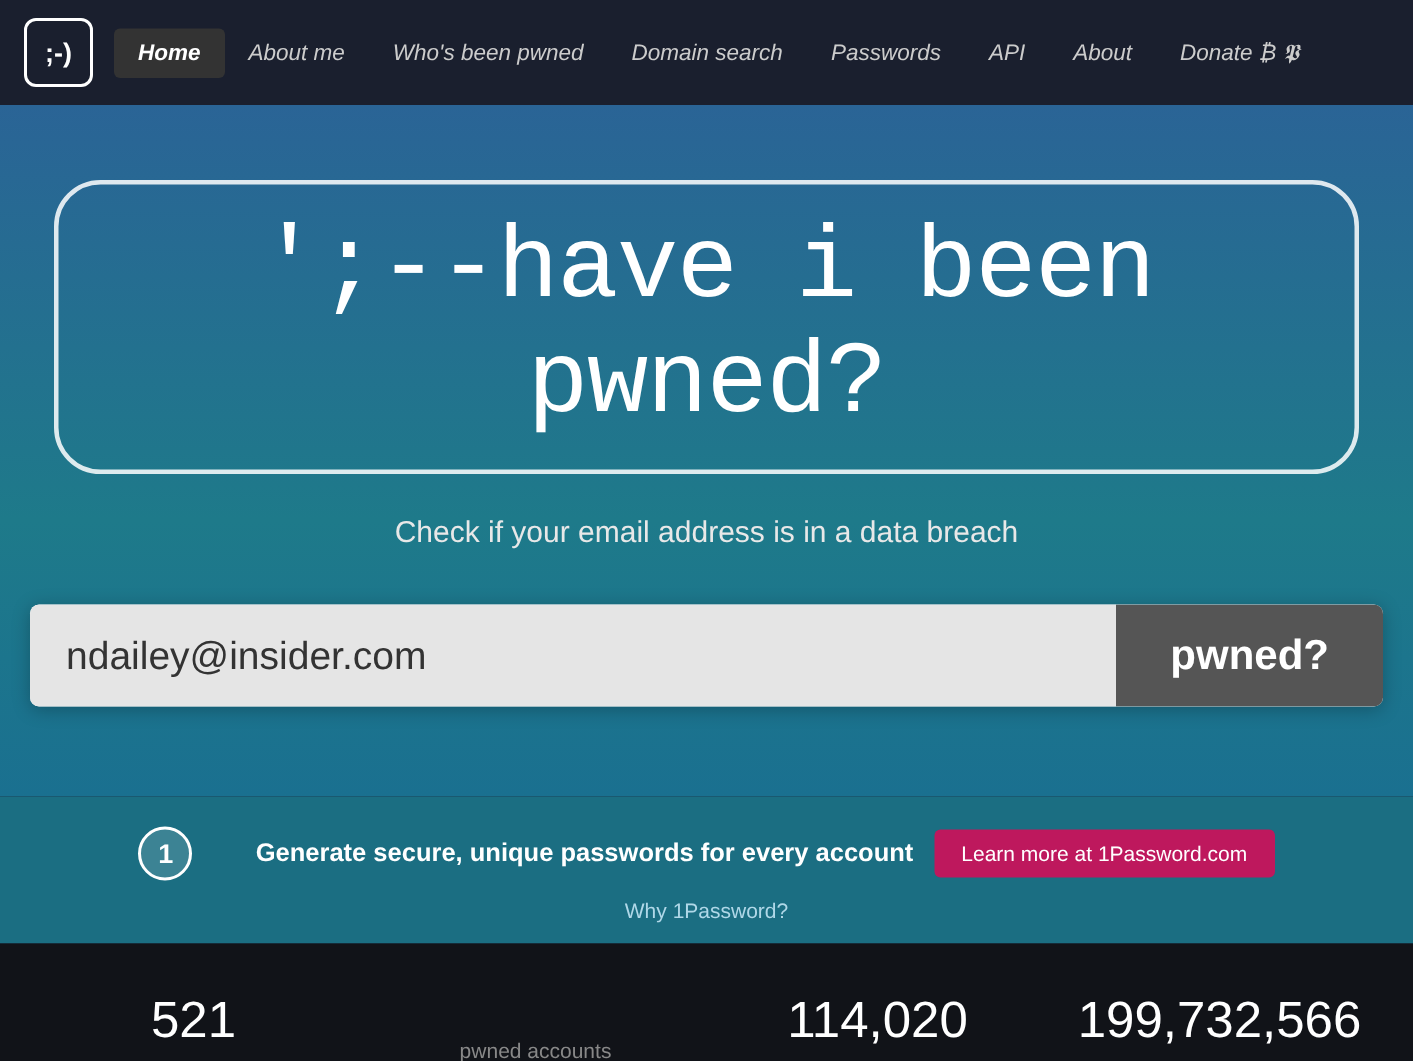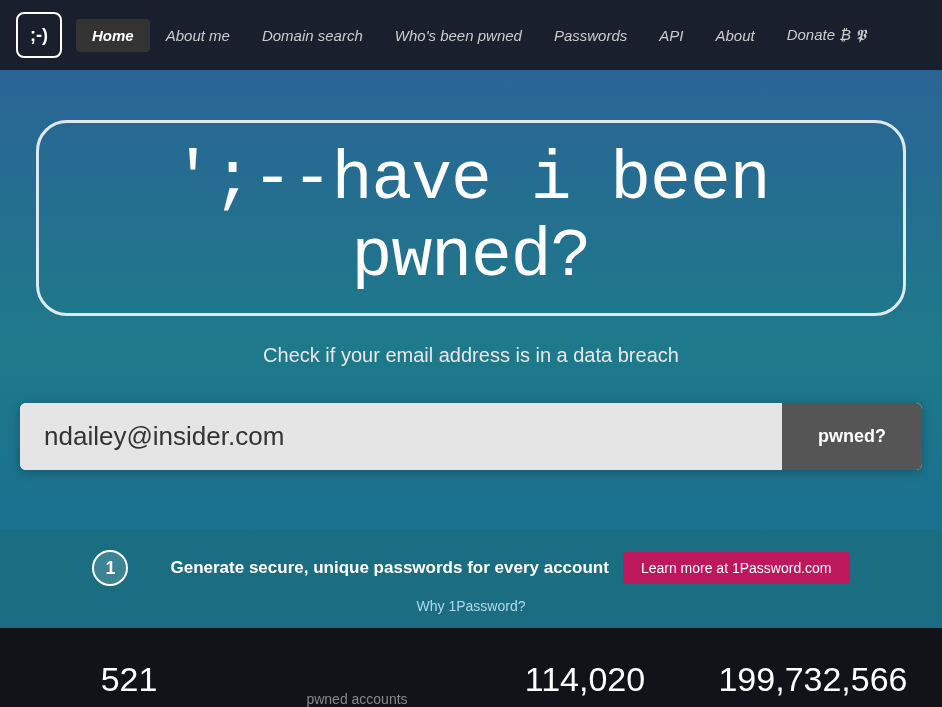--- a/index.html
+++ b/index.html
@@ -105,21 +105,21 @@
       outline: none;
       font-size: 26px;
       padding: 18px 24px;
       color: #333;
       background: #e5e5e5;
     }
     .search-button {
       background: #555;
       color: #fff;
       border: none;
-      font-size: 18px;
+      font-size: 28px;
       font-weight: 700;
       padding: 18px 36px;
       cursor: pointer;
       white-space: nowrap;
     }
 
     
     .onepassword-banner {
       background: #1b6e82;
       padding: 20px 20px 14px;
@@ -208,24 +208,24 @@
     <span>;-)</span>
   </div>
   <ul class="nav-items">
     <li>
         <a class="nav-item active">Home</a>
       </li>
     <li>
         <a class="nav-item">About me</a>
       </li>
     <li>
+        <a class="nav-item">Who's been pwned</a>
+      </li>
+    <li>
         <a class="nav-item">Domain search</a>
-      </li>
-    <li>
-        <a class="nav-item">Who's been pwned</a>
       </li>
     <li>
         <a class="nav-item">Passwords</a>
       </li>
     <li>
         <a class="nav-item">API</a>
       </li>
     <li>
         <a class="nav-item">About</a>
       </li>

